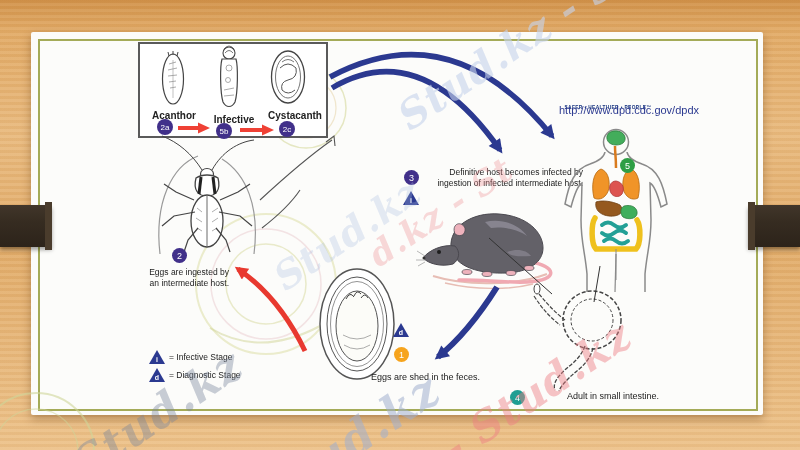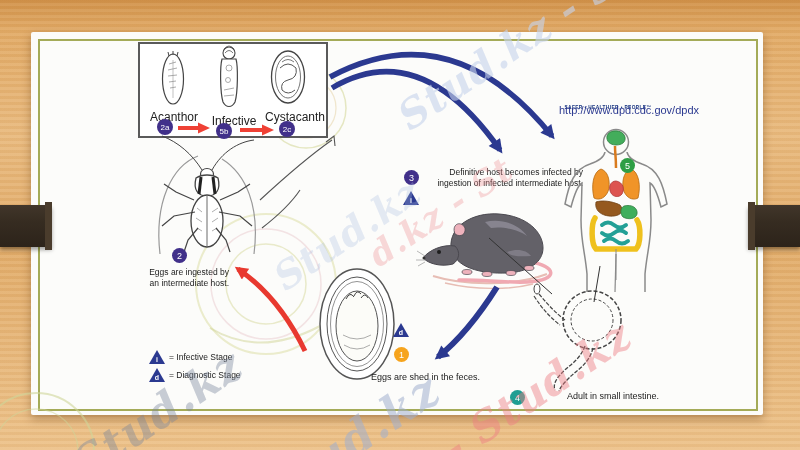--- a/index.html
+++ b/index.html
@@ -21,21 +21,21 @@
   .clip{top:205px;width:52px;height:42px;z-index:40;background:linear-gradient(180deg,#41362a,#362c21 40%,#2c231a);box-shadow:0 3px 4px rgba(0,0,0,.35);}
   .clip.left{left:0;}
   .clip.right{right:0;}
   .clip.left::after,.clip.right::before{content:"";position:absolute;top:-3px;width:7px;height:48px;background:#4a3c2c;}
   .clip.left::after{right:0;}
   .clip.right::before{left:0;}
   
   .rings{z-index:3;pointer-events:none;}
   
   .stage-box{left:138px;top:42px;width:186px;height:92px;background:#fff;border:2px solid #5a5a5a;z-index:4;}
-  .stage-label{position:absolute;font-size:12px;color:#222;text-align:center;font-weight:normal;}
+  .stage-label{position:absolute;font-size:10px;color:#222;text-align:center;font-weight:bold;}
   .num{position:absolute;width:15px;height:15px;border-radius:50%;color:#fff;font-weight:normal;font-size:9px;display:flex;align-items:center;justify-content:center;z-index:6;}
   .num.sm{width:16px;height:16px;font-size:8px;}
   .purple{background:#41308a;}
   .orange{background:#f6a41d;}
   .teal{background:#1f9e93;}
   .green{background:#2e9e45;}
   .tri{position:absolute;width:16px;height:14px;background:#2b3990;clip-path:polygon(50% 0,100% 100%,0 100%);
        color:#fff;font-size:7px;font-weight:bold;display:flex;align-items:flex-end;justify-content:center;z-index:6;}
   .tri span{margin-bottom:1px;}
   

